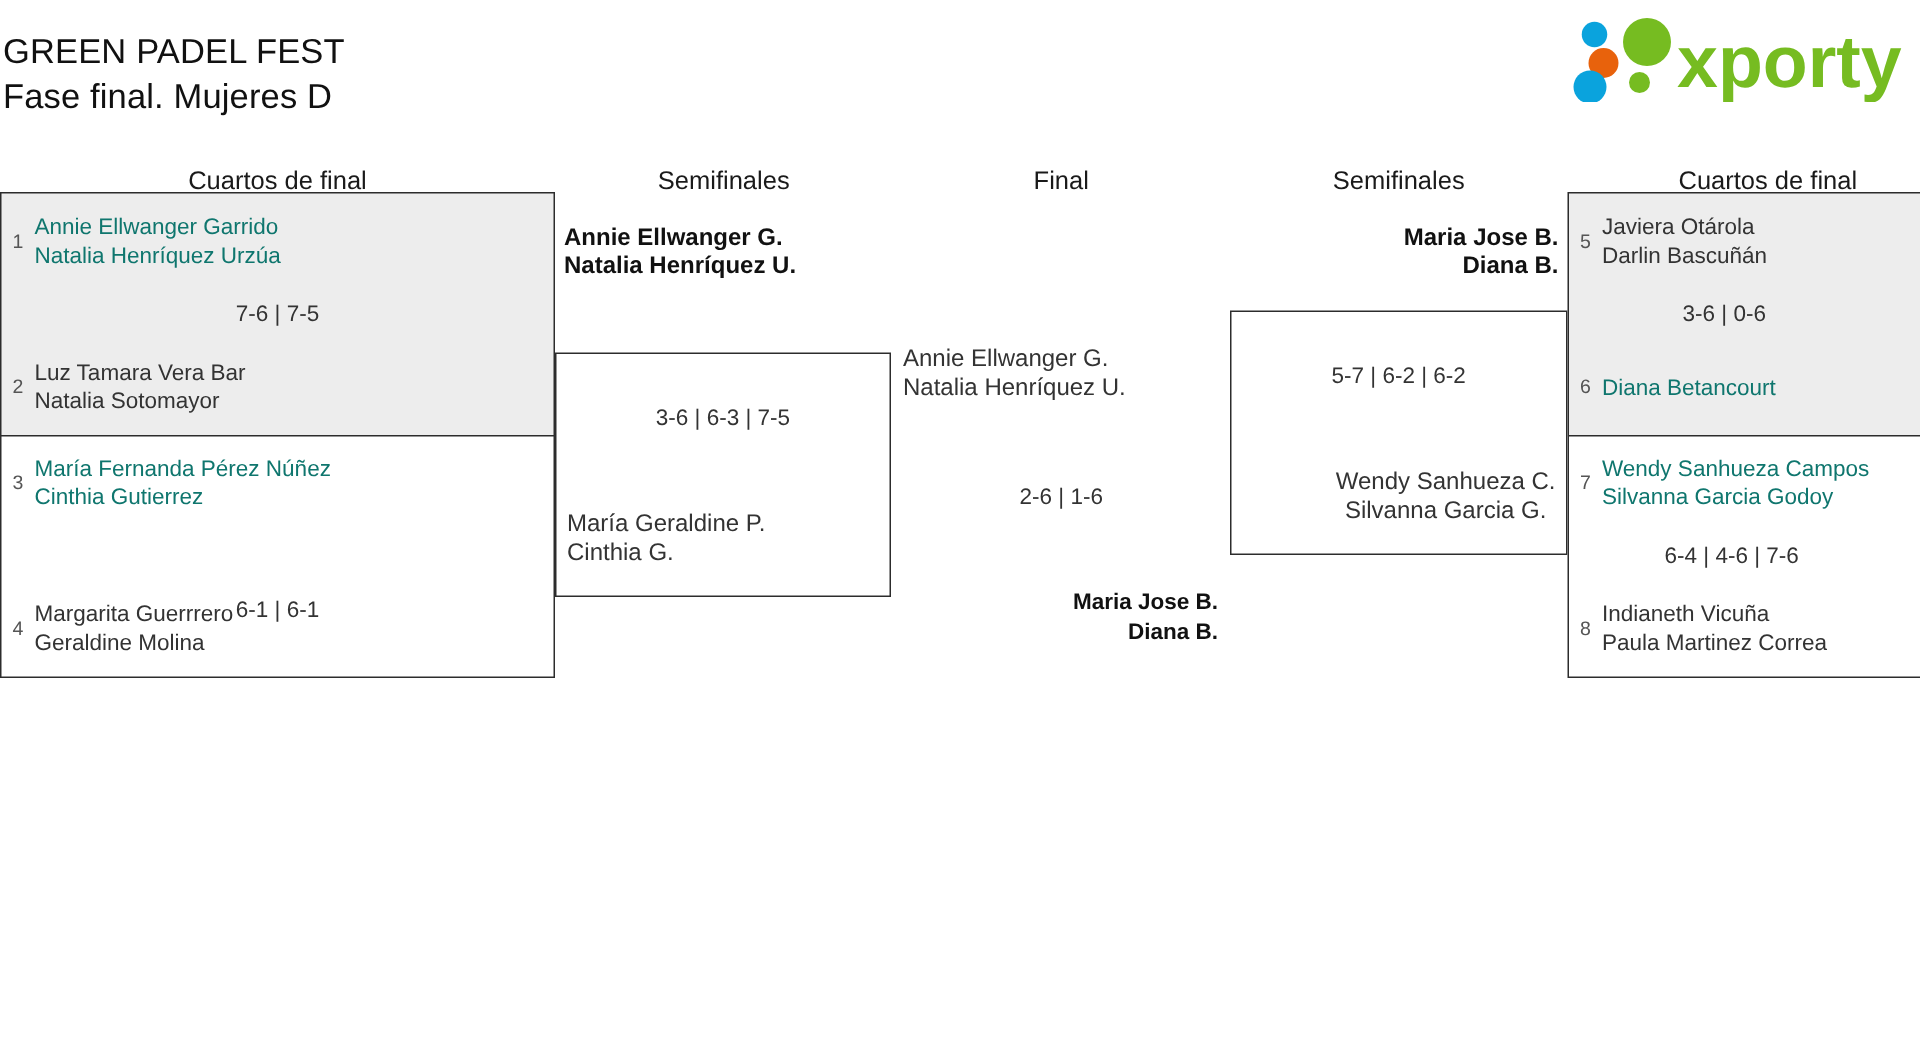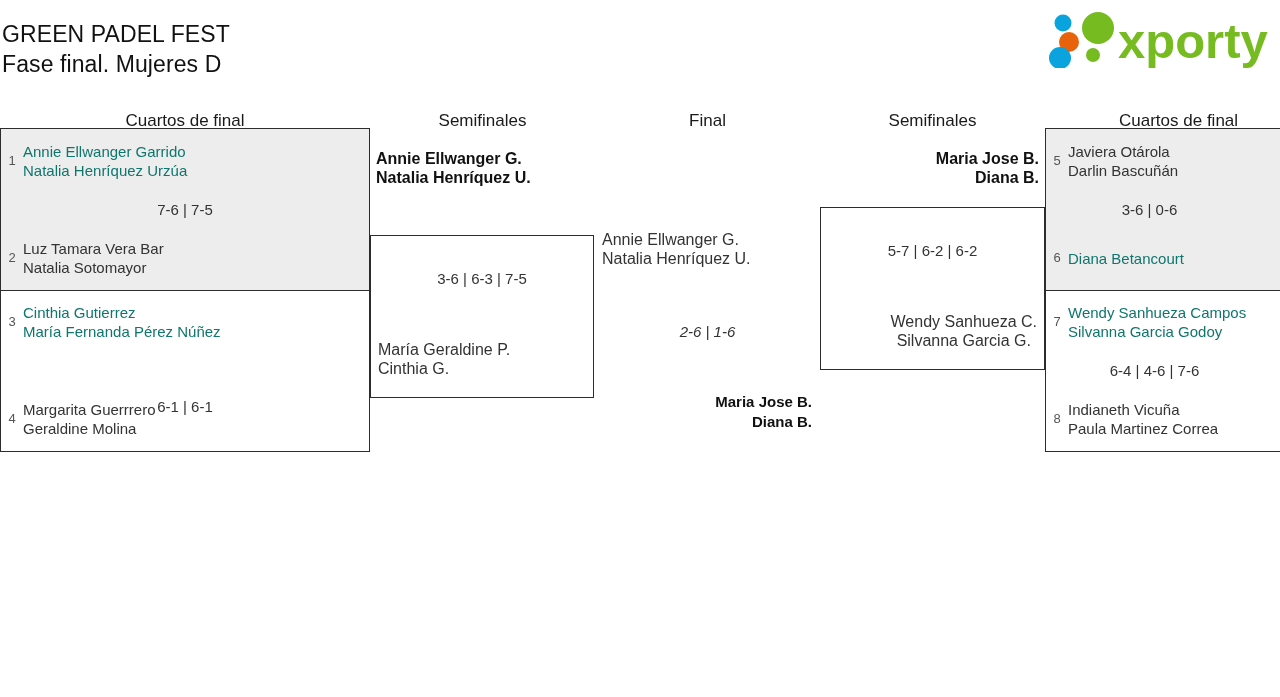--- a/index.html
+++ b/index.html
@@ -137,22 +137,22 @@
         <span class="n">Luz Tamara Vera Bar</span>
         <span class="n">Natalia Sotomayor</span>
       </span>
     </div>
   </div>
 
   <div class="box" style="left:0px; top:290px; width:370px; height:162px;">
     <div class="side" style="top:9px; height:44px;">
       <span class="seed">3</span>
       <span class="names win">
+        <span class="n">María Fernanda Pérez Núñez</span>
         <span class="n">Cinthia Gutierrez</span>
-        <span class="n">María Fernanda Pérez Núñez</span>
       </span>
     </div>
     <div class="score" style="top:71px;margin-top:36px;">6-1 | 6-1</div>
     <div class="side" style="top:106px; height:44px;">
       <span class="seed">4</span>
       <span class="names">
         <span class="n">Margarita Guerrrero</span>
         <span class="n">Geraldine Molina</span>
       </span>
     </div>
@@ -168,21 +168,21 @@
     <div class="free" style="left:7px; top:104px;">
       <span class="n">María Geraldine P.</span>
       <span class="n">Cinthia G.</span>
     </div>
   </div>
 
   <div class="free" style="left:602px; top:230px;">
     <span class="n">Annie Ellwanger G.</span>
     <span class="n">Natalia Henríquez U.</span>
   </div>
-  <div class="score" style="left:595px; width:225px; top:323px;font-style:italic;">2-6 | 1-6</div>
+  <div class="score" style="left:595px; width:225px; top:323px;">2-6 | 1-6</div>
 
   <div class="champion" style="left:552px; top:392px; width:260px;">
     <span class="n">Maria Jose B.</span>
     <span class="n">Diana B.</span>
   </div>
 
   <div class="free win ra" style="left:770px; top:149px; width:269px;">
     <span class="n">Maria Jose B.</span>
     <span class="n">Diana B.</span>
   </div>

